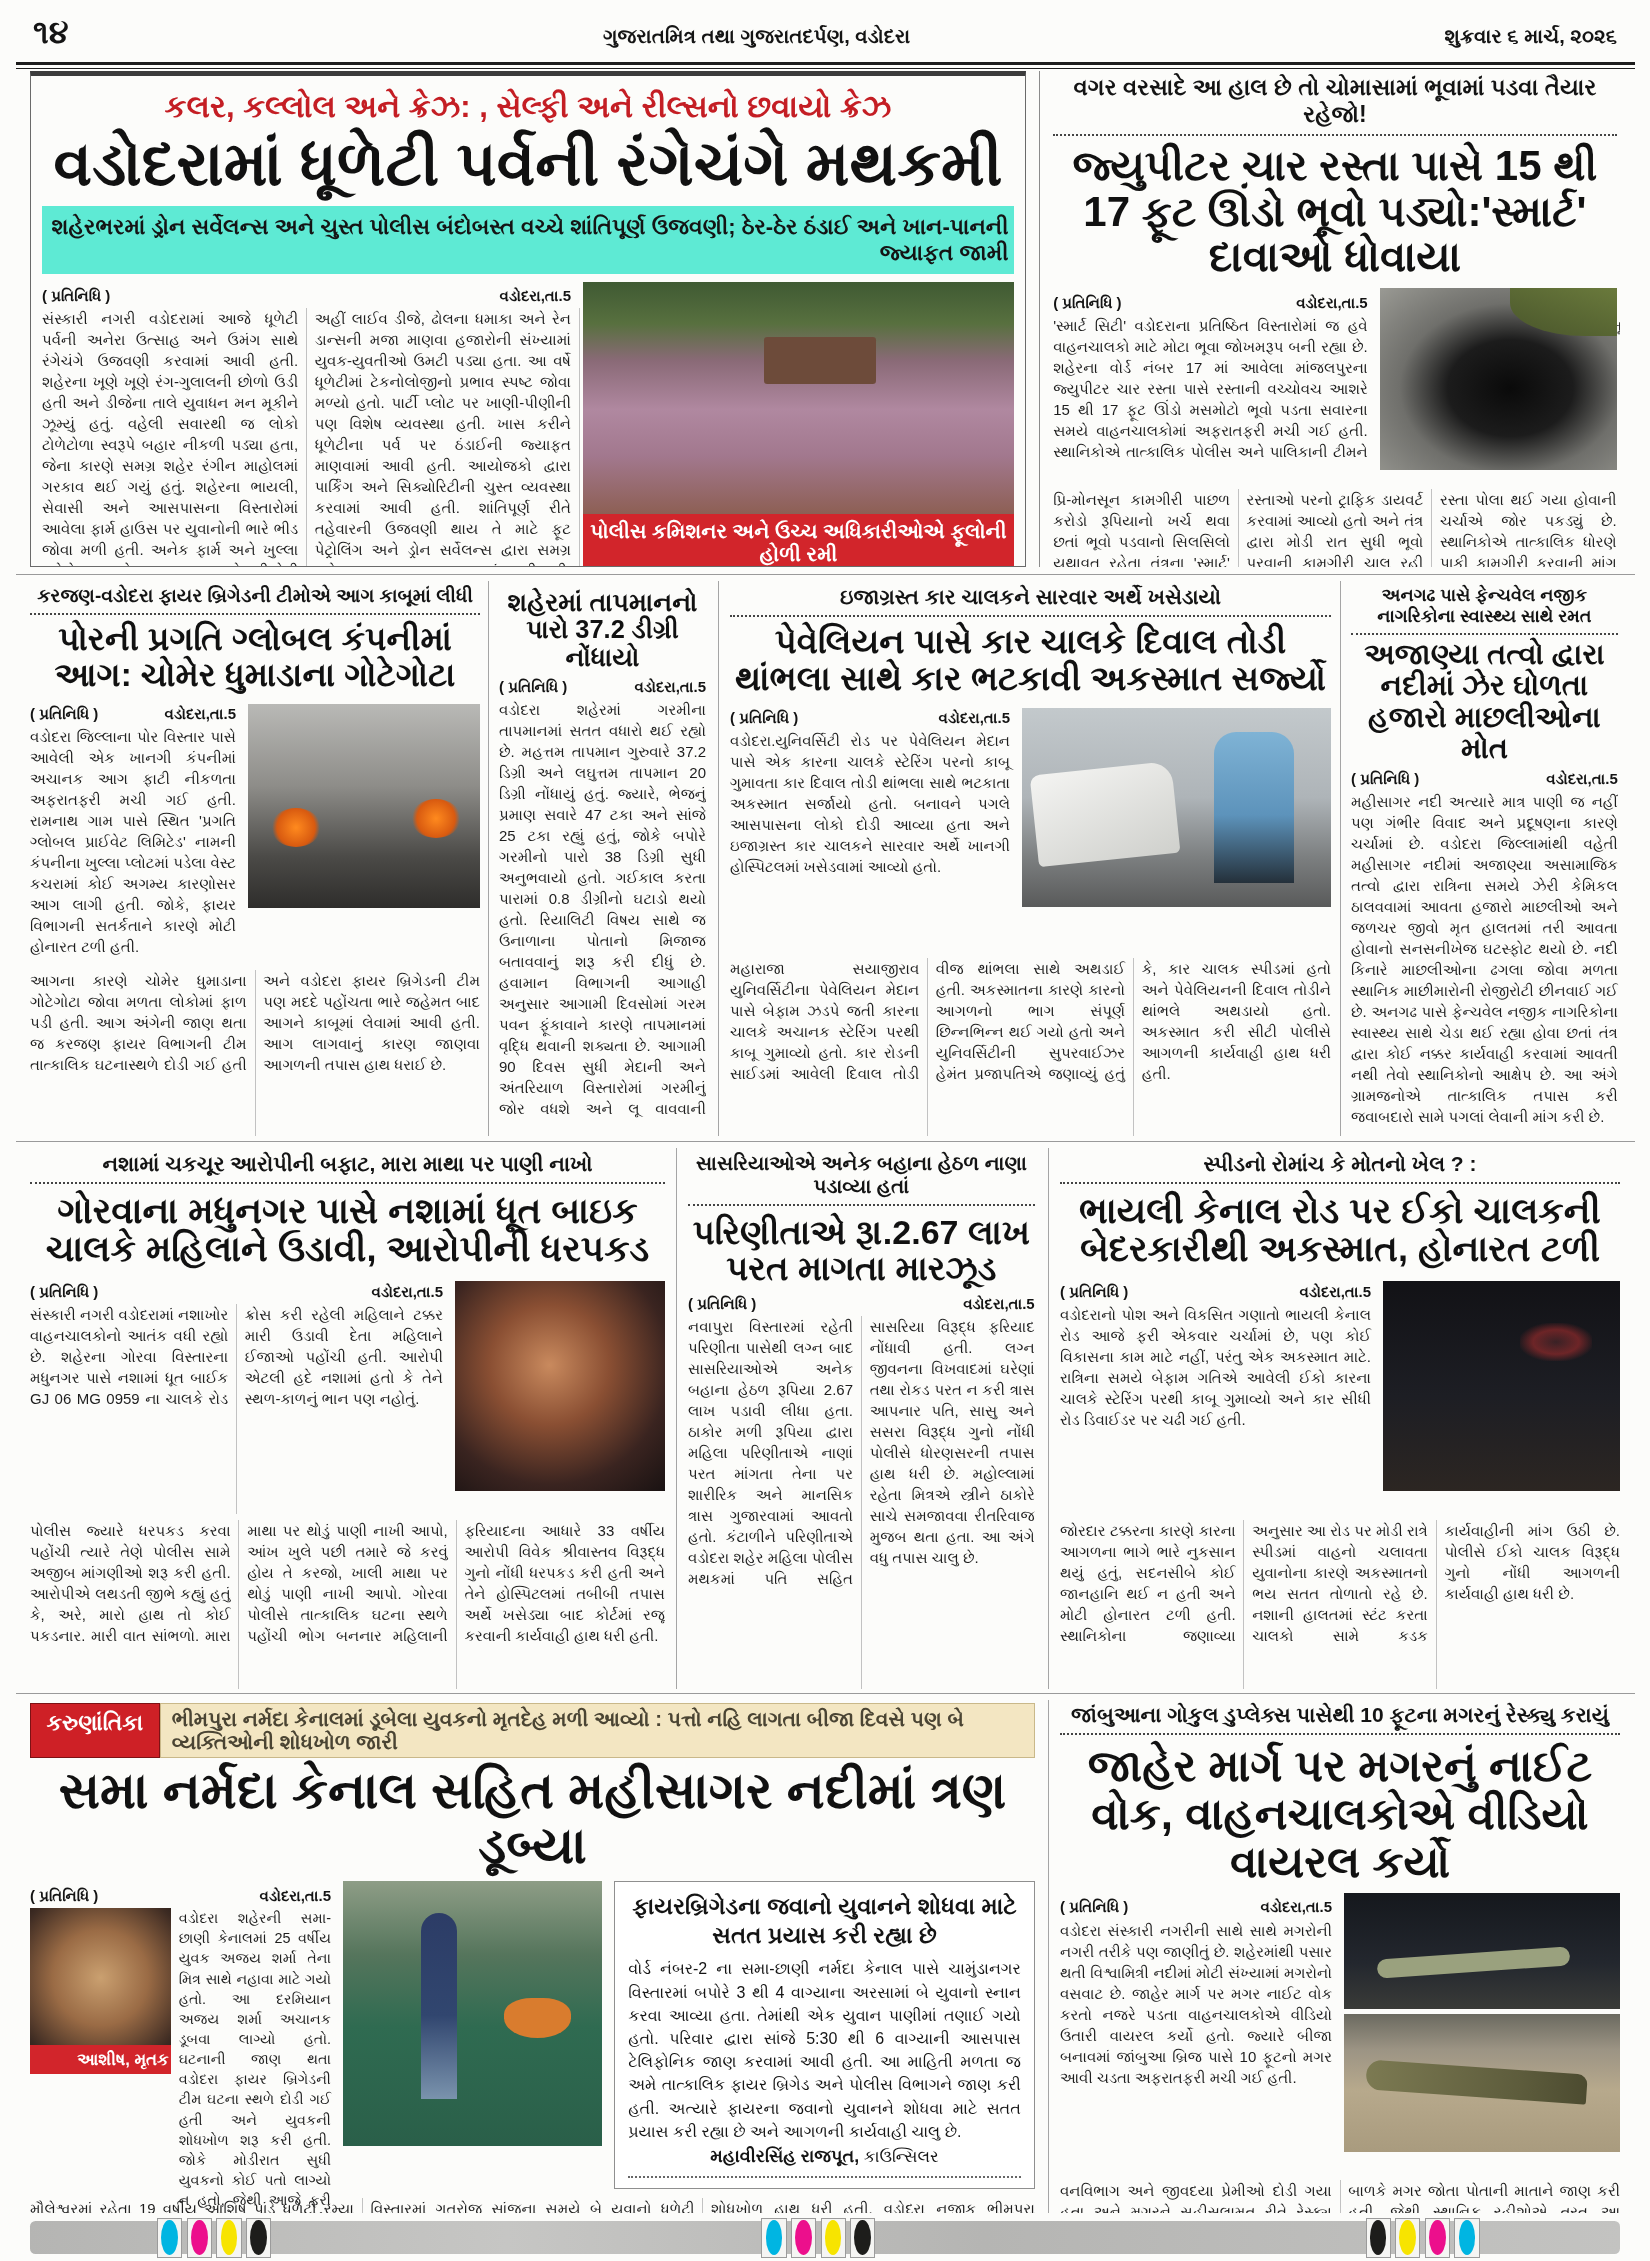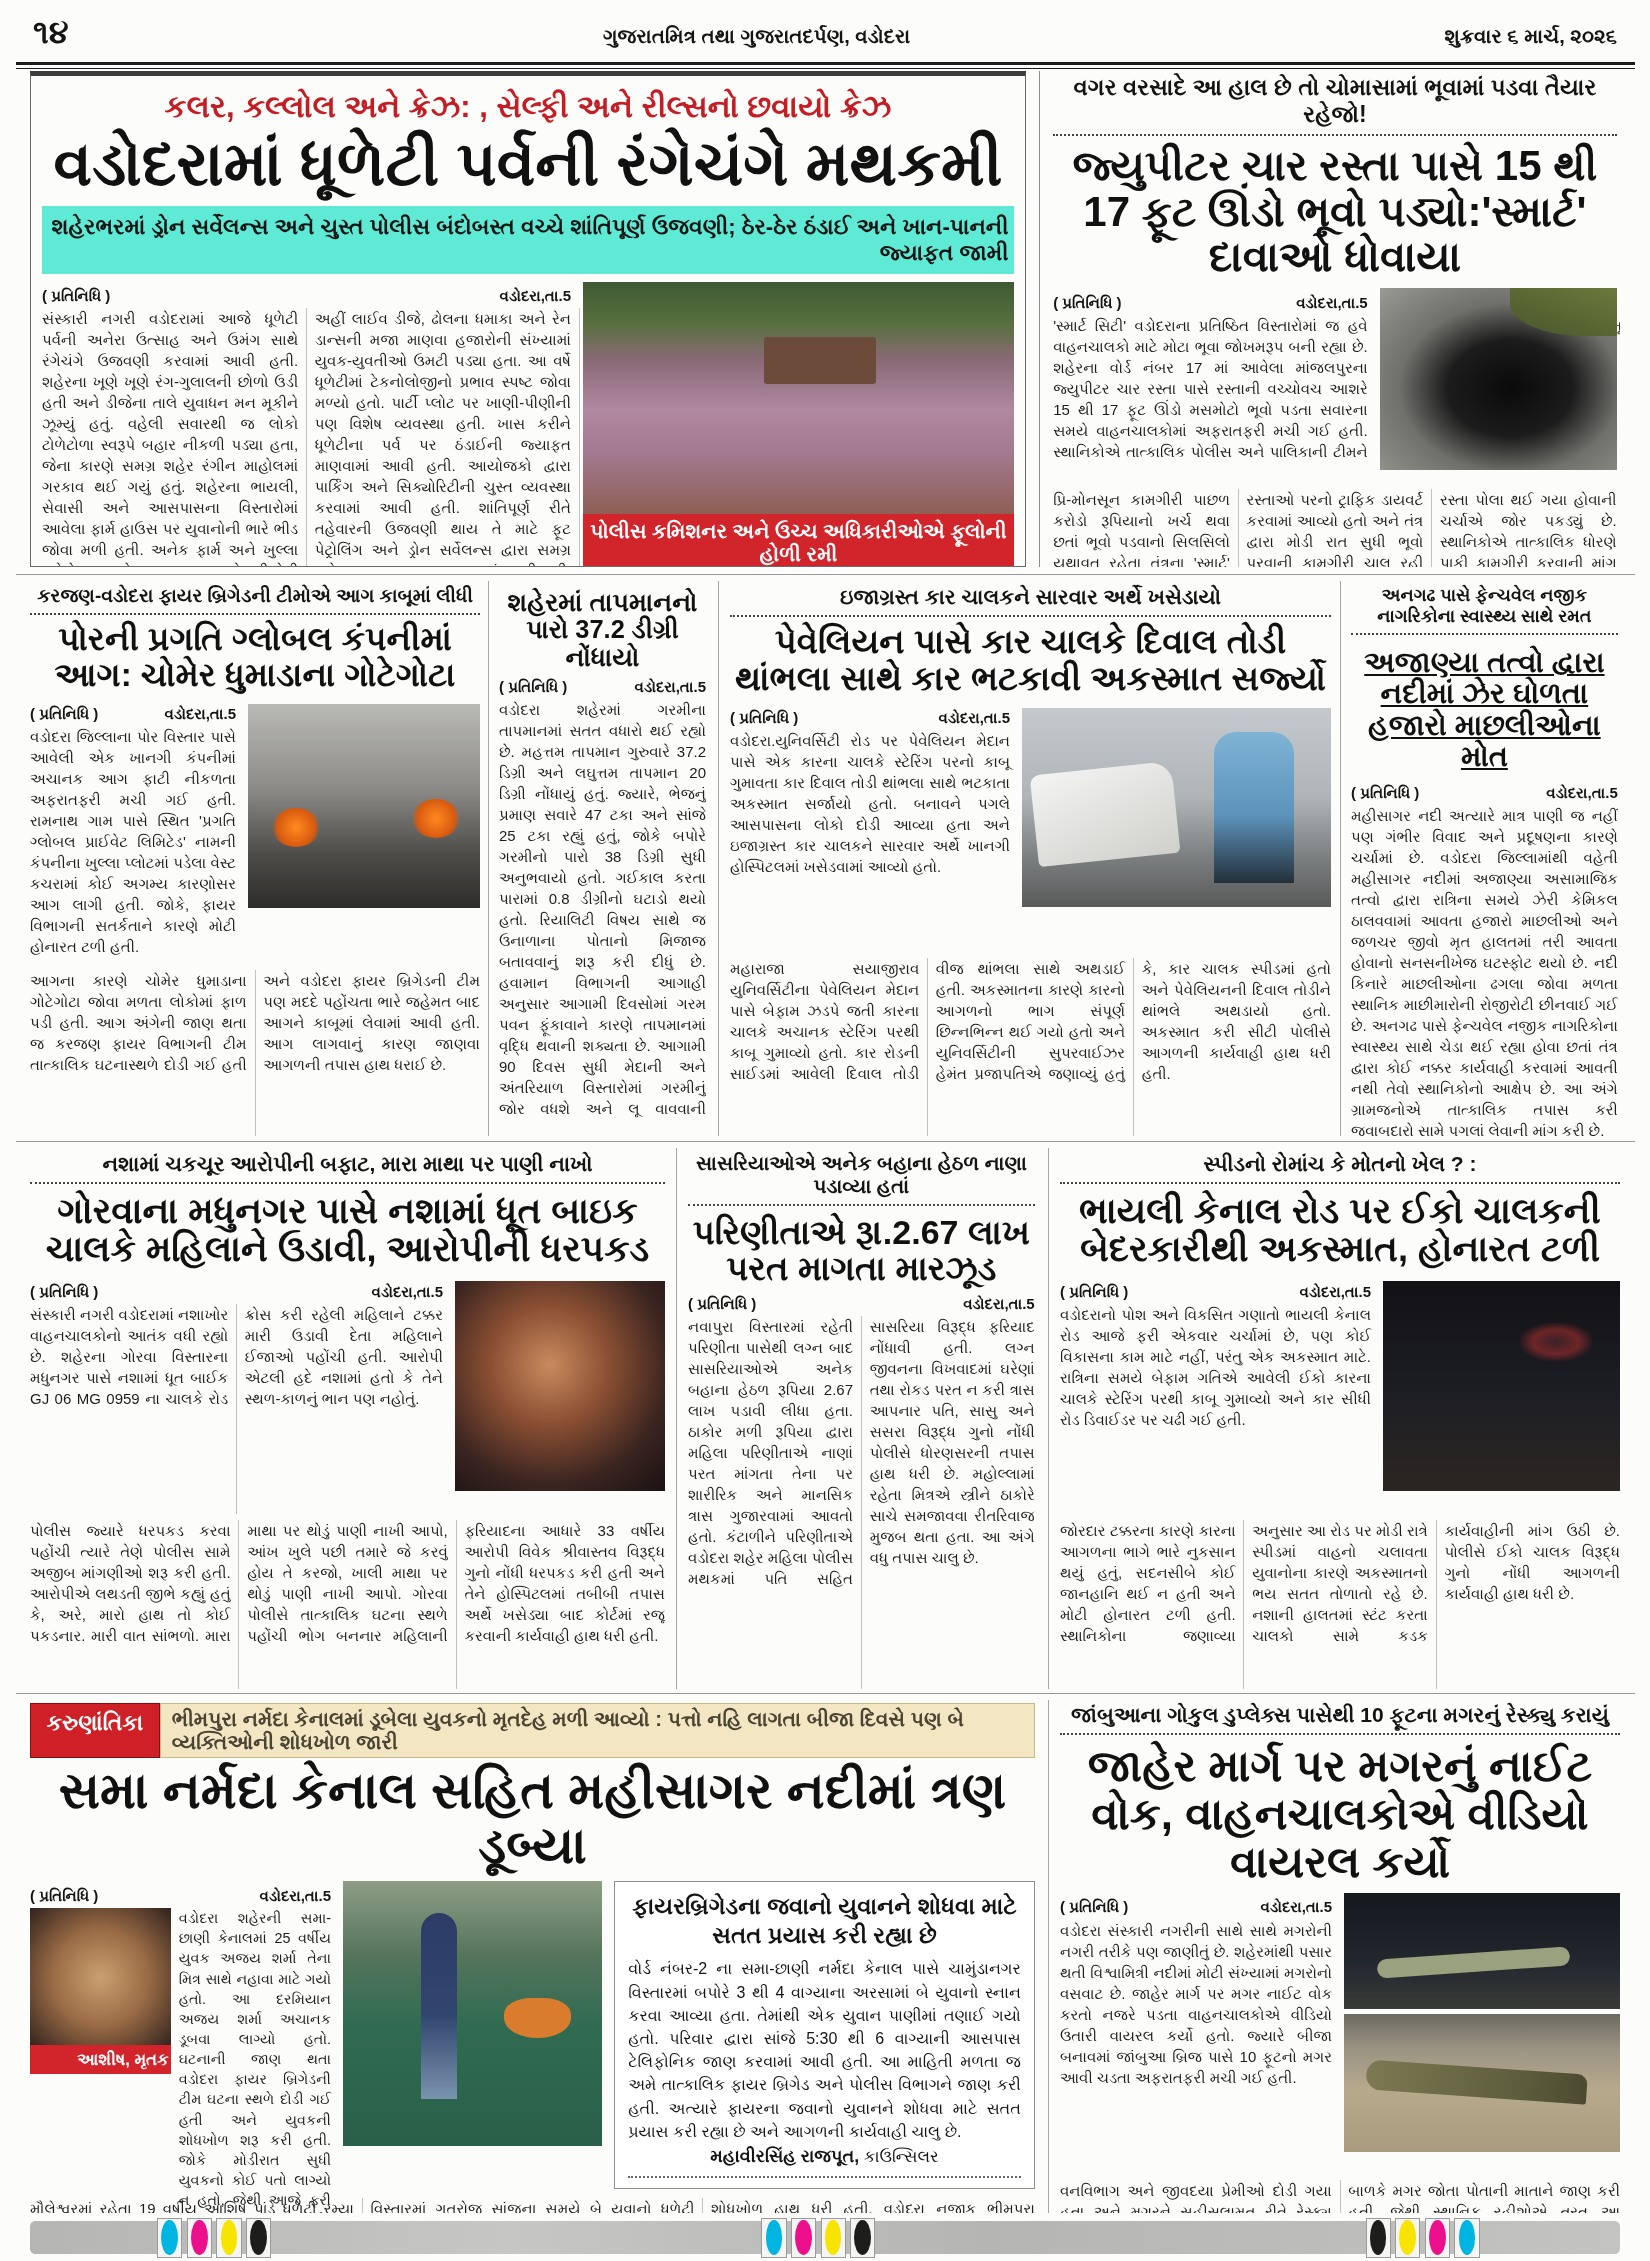--- a/index.html
+++ b/index.html
@@ -186,21 +186,21 @@
       <div class="photo ph-crash" style="width:309px;height:199px;margin-top:4.4px;">
         <div class="car"></div>
         <div class="man"></div>
       </div>
     </div>
     <div class="body-text cols-3" style="margin-top:6.6px;height:210px;">મહારાજા સયાજીરાવ યુનિવર્સિટીના પેવેલિયન મેદાન પાસે બેફામ ઝડપે જતી કારના ચાલકે અચાનક સ્ટેરિંગ પરથી કાબૂ ગુમાવ્યો હતો. કાર રોડની સાઈડમાં આવેલી દિવાલ તોડી વીજ થાંભલા સાથે અથડાઈ હતી. અકસ્માતના કારણે કારનો આગળનો ભાગ સંપૂર્ણ છિન્નભિન્ન થઈ ગયો હતો અને યુનિવર્સિટીની સુપરવાઈઝર હેમંત પ્રજાપતિએ જણાવ્યું હતું કે, કાર ચાલક સ્પીડમાં હતો અને પેવેલિયનની દિવાલ તોડીને થાંભલે અથડાયો હતો. અકસ્માત કરી સીટી પોલીસે આગળની કાર્યવાહી હાથ ધરી હતી.</div>
   </div>
 
   <div class="art" style="left:1340px;top:581px;width:280px;height:555px;border-left:0.6px solid #a5a5a5;padding:4.4px 2.2px 0 10px;">
     <div class="kicker dotted" style="font-size:17.7px;">અનગઢ પાસે ફેન્ચવેલ નજીક નાગરિકોના સ્વાસ્થ્ય સાથે રમત</div>
-    <div class="headline" style="font-size:29px;margin:12px 0;text-decoration:underline;">અજાણ્યા તત્વો દ્વારા નદીમાં ઝેર ઘોળતા હજારો માછલીઓના મોત</div>
+    <div class="headline" style="font-size:29px;margin:4px 0;">અજાણ્યા તત્વો દ્વારા નદીમાં ઝેર ઘોળતા હજારો માછલીઓના મોત</div>
     <div class="byline-row">
       <span>( પ્રતિનિધિ )</span>
       <span>વડોદરા,તા.5</span>
     </div>
     <div class="body-text cols-1" style="height:386px;">મહીસાગર નદી અત્યારે માત્ર પાણી જ નહીં પણ ગંભીર વિવાદ અને પ્રદૂષણના કારણે ચર્ચામાં છે. વડોદરા જિલ્લામાંથી વહેતી મહીસાગર નદીમાં અજાણ્યા અસામાજિક તત્વો દ્વારા રાત્રિના સમયે ઝેરી કેમિકલ ઠાલવવામાં આવતા હજારો માછલીઓ અને જળચર જીવો મૃત હાલતમાં તરી આવતા હોવાનો સનસનીખેજ ઘટસ્ફોટ થયો છે. નદી કિનારે માછલીઓના ઢગલા જોવા મળતા સ્થાનિક માછીમારોની રોજીરોટી છીનવાઈ ગઈ છે. અનગઢ પાસે ફેન્ચવેલ નજીક નાગરિકોના સ્વાસ્થ્ય સાથે ચેડા થઈ રહ્યા હોવા છતાં તંત્ર દ્વારા કોઈ નક્કર કાર્યવાહી કરવામાં આવતી નથી તેવો સ્થાનિકોનો આક્ષેપ છે. આ અંગે ગ્રામજનોએ તાત્કાલિક તપાસ કરી જવાબદારો સામે પગલાં લેવાની માંગ કરી છે.</div>
   </div>
 
   <div class="row-rule" style="top:1141px;"></div>
 
   <div class="art" style="left:30px;top:1148px;width:635px;height:541px;padding-top:4.4px;">

